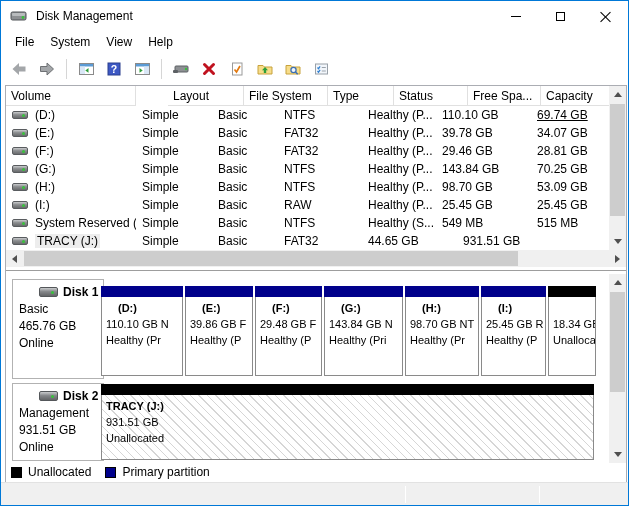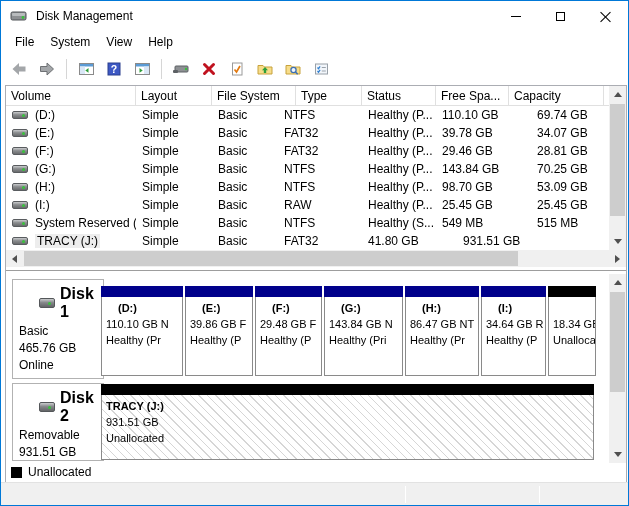--- a/index.html
+++ b/index.html
@@ -51,21 +51,21 @@
   .hscroll{position:absolute;left:0;top:164px;width:620px;height:17px;background:#f0f0f0;}
   .hs-left{left:0;top:0;}
   .hs-right{left:603px;top:0;}
   .hs-thumb{position:absolute;left:18px;top:1px;width:494px;height:15px;background:#cdcdcd;}
   .splitter{position:absolute;left:0;top:184px;width:620px;height:2px;border-top:1px solid #9d9d9d;border-bottom:1px solid #ffffff;}
   
   .disk-row{position:absolute;left:2px;width:616px;}
   #disk-0{top:193px;height:100px;}
   #disk-1{top:297px;height:78px;}
   .disk-label{position:absolute;left:4px;top:0;width:92px;height:100%;border:1px solid #b2b2b2;background:#fff;padding:5px 4px 0 6px;overflow:hidden;}
-  .disk-label .dname{display:flex;align-items:center;gap:5px;font-weight:bold;font-size:16px;margin-bottom:2px;padding-left:20px;}
+  .disk-label .dname{display:flex;align-items:center;gap:5px;font-weight:bold;font-size:12px;margin-bottom:2px;padding-left:20px;}
   .disk-ico{width:19px;height:10px;border-radius:2px;background:linear-gradient(#c9cbcd,#85878a 45%,#636567);border:1px solid #54575a;position:relative;}
   .disk-ico::after{content:"";position:absolute;right:3px;top:3px;width:3px;height:3px;border-radius:50%;background:#38c13c;}
   .disk-label .dline{line-height:17px;white-space:nowrap;}
   .blocks{position:absolute;left:93px;top:0;height:100%;display:flex;gap:2px;align-items:flex-start;}
   #disk-0 .blk{margin-top:7px;height:90px;}
   #disk-1 .blk{margin-top:1px;height:76px;}
   .blk{display:flex;flex-direction:column;}
   .blk-bar{height:11px;background:#00008b;flex:0 0 auto;}
   .blk-bar.un{background:#000000;}
   .blk-body{flex:1;border:1px solid #8a8a8a;border-top:none;background:#fff;padding:3px 0 0 4px;font-size:11px;line-height:16px;overflow:hidden;}
@@ -189,40 +189,40 @@
         <path d="M8.8 6.5 h4 M8.8 10 h4" stroke="#9aa2aa" stroke-width="1"></path>
       </svg>
     </div>
   </div>
 
   <div class="frame">
 
     <div class="listview">
       <div class="lv-header" id="lv-header">
           <div class="lv-hcell" style="width: 130px;">Volume</div>
-          <div class="lv-hcell" style="width: 76px;">Layout</div>
+          <div class="lv-hcell" style="width: 76px; margin-left: 32px;">Layout</div>
           <div class="lv-hcell" style="width: 84px;">File System</div>
           <div class="lv-hcell" style="width: 66px;">Type</div>
           <div class="lv-hcell" style="width: 74px;">Status</div>
           <div class="lv-hcell" style="width: 73px;">Free Spa...</div>
           <div class="lv-hcell" style="width: 95px;">Capacity</div>
           <div class="lv-hcell" style="width: 5px;">%</div>
         </div>
       <div class="lv-rows" id="lv-rows">
           <div class="lv-row">
             <div class="lv-cell vol" style="width: 130px;">
               <span class="vol-ico"></span>
               <span>(D:)</span>
             </div>
             <div class="lv-cell" style="width: 76px;">Simple</div>
             <div class="lv-cell" style="width: 66px;">Basic</div>
             <div class="lv-cell" style="width: 84px;">NTFS</div>
             <div class="lv-cell" style="width: 74px;">Healthy (P...</div>
             <div class="lv-cell" style="width: 95px;">110.10 GB</div>
-            <div class="lv-cell" style="width: 73px;">69.74 GB</div>
+            <div class="lv-cell" style="width: 73px; text-decoration: underline;">69.74 GB</div>
             <div class="lv-cell" style="width: 5px;">6</div>
           </div>
           <div class="lv-row">
             <div class="lv-cell vol" style="width: 130px;">
               <span class="vol-ico"></span>
               <span>(E:)</span>
             </div>
             <div class="lv-cell" style="width: 76px;">Simple</div>
             <div class="lv-cell" style="width: 66px;">Basic</div>
             <div class="lv-cell" style="width: 84px;">FAT32</div>
@@ -297,21 +297,21 @@
             <div class="lv-cell" style="width: 5px;">9</div>
           </div>
           <div class="lv-row">
             <div class="lv-cell vol" style="width: 130px;">
               <span class="vol-ico"></span>
               <span class="focus-hl">TRACY (J:)</span>
             </div>
             <div class="lv-cell" style="width: 76px;">Simple</div>
             <div class="lv-cell" style="width: 66px;">Basic</div>
             <div class="lv-cell" style="width: 84px;">FAT32</div>
-            <div class="lv-cell" style="width: 95px;">41.80 GB</div>
+            <div class="lv-cell" style="width: 95px;">44.65 GB</div>
             <div class="lv-cell" style="width: 73px;">931.51 GB</div>
             <div class="lv-cell" style="width: 5px;">9</div>
           </div>
         </div>
       <div class="vscroll top-pane">
         <div class="sb-arr" style="top:0">
             <span class="tri up"></span>
           </div>
         <div class="sb-thumb-v" style="top:18px;height:112px"></div>
         <div class="sb-arr" style="bottom:0">
@@ -372,49 +372,49 @@
             <div class="blk-body">
               <div class="blk-line lbl">(G:)</div>
               <div class="blk-line">143.84 GB N</div>
               <div class="blk-line">Healthy (Pri</div>
             </div>
           </div>
           <div class="blk" style="width: 74px;">
             <div class="blk-bar"></div>
             <div class="blk-body">
               <div class="blk-line lbl">(H:)</div>
-              <div class="blk-line">86.47 GB NT</div>
+              <div class="blk-line">98.70 GB NT</div>
               <div class="blk-line">Healthy (Pr</div>
             </div>
           </div>
           <div class="blk" style="width: 65px;">
             <div class="blk-bar"></div>
             <div class="blk-body">
               <div class="blk-line lbl">(I:)</div>
-              <div class="blk-line">34.64 GB R</div>
+              <div class="blk-line">25.45 GB R</div>
               <div class="blk-line">Healthy (P</div>
             </div>
           </div>
           <div class="blk" style="width: 48px;">
             <div class="blk-bar un"></div>
             <div class="blk-body">
               <div class="blk-line lbl">&nbsp;</div>
               <div class="blk-line">18.34 GB</div>
               <div class="blk-line">Unallocated</div>
             </div>
           </div>
         </div>
       </div>
     <div class="disk-row" id="disk-1">
         <div class="disk-label">
           <div class="dname">
             <span class="disk-ico"></span>
             <span>Disk 2</span>
           </div>
-          <div class="dline">Removable</div>
+          <div class="dline">Management</div>
           <div class="dline">931.51 GB</div>
           <div class="dline">Online</div>
         </div>
         <div class="blocks">
           <div class="blk" style="width: 493px;">
             <div class="blk-bar un"></div>
             <div class="blk-body hatch">
               <div class="blk-line lbl">TRACY  (J:)</div>
               <div class="blk-line">931.51 GB</div>
               <div class="blk-line">Unallocated</div>
@@ -431,20 +431,24 @@
       <div class="sb-arr" style="bottom:0">
           <span class="tri down"></span>
         </div>
     </div>
 
     <div class="legend" id="legend">
         <div class="leg-item">
           <span class="leg-swatch" style="background: rgb(0, 0, 0);"></span>
           <span>Unallocated</span>
         </div>
+        <div class="leg-item">
+          <span class="leg-swatch" style="background: rgb(0, 0, 139);"></span>
+          <span>Primary partition</span>
+        </div>
       </div>
   </div>
 
   <div class="statusbar">
     <div class="sb-div" style="left:404px"></div>
     <div class="sb-div" style="left:538px"></div>
   </div>
 
 </div>
 

